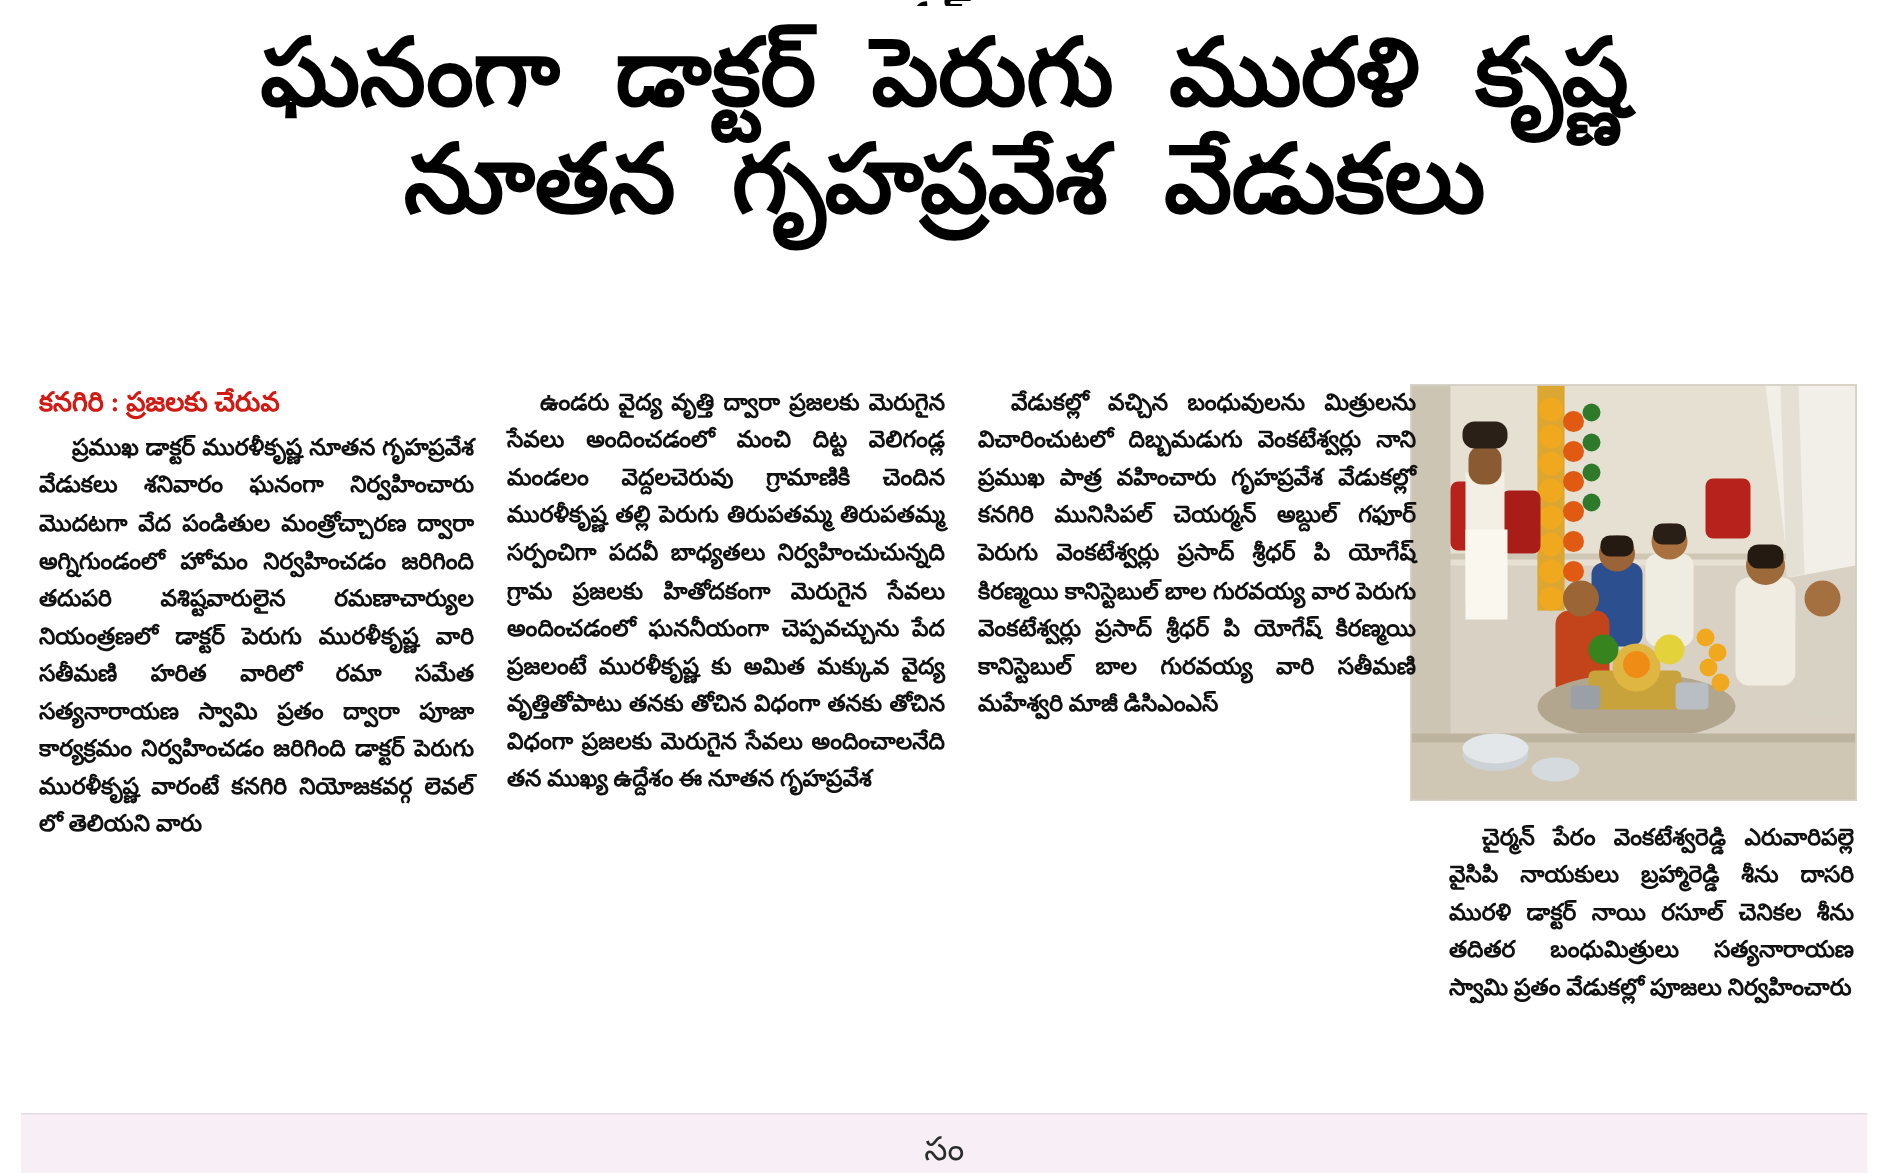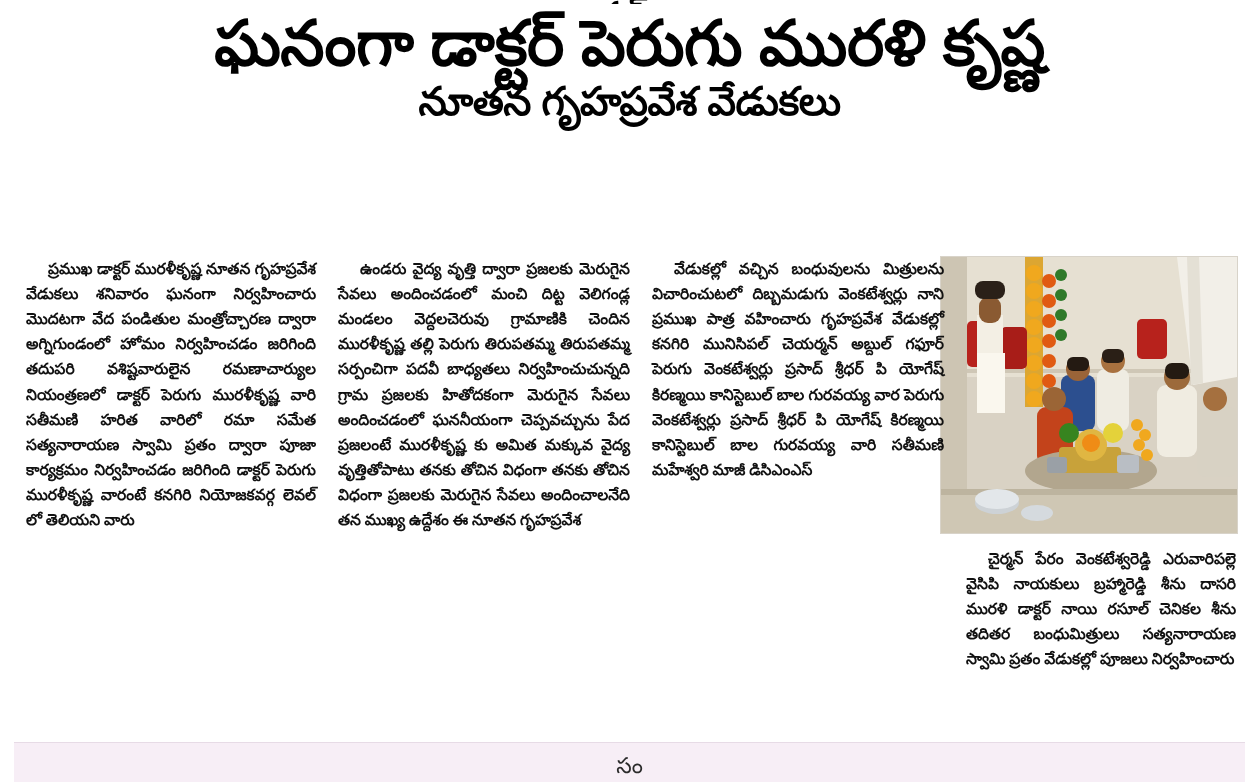--- a/index.html
+++ b/index.html
@@ -18,36 +18,36 @@
     position: relative;
     width: 1259px;
     height: 782px;
     background: #ffffff;
   }
 
   
   .headline {
     position: absolute;
     left: 0;
-    top: 8px;
+    top: 19px;
     width: 1259px;
     text-align: center;
-    font-family: Liberation Sans, sans-serif;
+    font-family: Liberation Mono, monospace;
     font-weight: bold;
     color: #000000;
   }
   .headline .line {
     display: block;
     font-size: 63px;
     line-height: 1.12;
     letter-spacing: -0.5px;
     white-space: nowrap;
   }
   .headline .line2 {
-    font-size: 40px;
+    font-size: 64px;
   }
   .clipped-top {
     position: absolute;
     left: 430px;
     top: -4px;
     width: 400px;
     height: 8px;
     overflow: hidden;
     font-family: "Liberation Serif", serif;
     font-weight: bold;
@@ -238,20 +238,21 @@
         <circle cx="196" cy="168" r="6"></circle>
           <circle cx="204" cy="178" r="6"></circle>
         <circle cx="198" cy="188" r="6"></circle>
           <circle cx="206" cy="198" r="6"></circle>
       </g>
     </svg>
   </div>
 
   <div class="body-area">
     <div class="col col1">
+      <span class="kicker">కనగిరి : ప్రజలకు చేరువ</span>
       <span class="para">ప్రముఖ డాక్టర్ మురళీకృష్ణ నూతన గృహప్రవేశ వేడుకలు శనివారం ఘనంగా నిర్వహించారు మొదటగా వేద పండితుల మంత్రోచ్చారణ ద్వారా అగ్నిగుండంలో హోమం నిర్వహించడం జరిగింది తదుపరి వశిష్టవారులైన రమణాచార్యుల నియంత్రణలో డాక్టర్ పెరుగు మురళీకృష్ణ వారి సతీమణి హరిత వారిలో రమా సమేత సత్యనారాయణ స్వామి ప్రతం ద్వారా పూజా కార్యక్రమం నిర్వహించడం జరిగింది డాక్టర్ పెరుగు మురళీకృష్ణ వారంటే కనగిరి నియోజకవర్గ లెవల్ లో తెలియని వారు</span>
     </div>
     <div class="col col2">
       <span class="para">ఉండరు వైద్య వృత్తి ద్వారా ప్రజలకు మెరుగైన సేవలు అందించడంలో మంచి దిట్ట వెలిగండ్ల మండలం వెద్దలచెరువు గ్రామాణికి చెందిన మురళీకృష్ణ తల్లి పెరుగు తిరుపతమ్మ తిరుపతమ్మ సర్పంచిగా పదవీ బాధ్యతలు నిర్వహించుచున్నది గ్రామ ప్రజలకు హితోదకంగా మెరుగైన సేవలు అందించడంలో ఘననీయంగా చెప్పవచ్చును పేద ప్రజలంటే మురళీకృష్ణ కు అమిత మక్కువ వైద్య వృత్తితోపాటు తనకు తోచిన విధంగా తనకు తోచిన విధంగా ప్రజలకు మెరుగైన సేవలు అందించాలనేది తన ముఖ్య ఉద్దేశం ఈ నూతన గృహప్రవేశ</span>
     </div>
     <div class="col col3">
       <span class="para">వేడుకల్లో వచ్చిన బంధువులను మిత్రులను విచారించుటలో దిబ్బమడుగు వెంకటేశ్వర్లు నాని ప్రముఖ పాత్ర వహించారు గృహప్రవేశ వేడుకల్లో కనగిరి మునిసిపల్ చెయర్మన్ అబ్దుల్ గఫూర్ పెరుగు వెంకటేశ్వర్లు ప్రసాద్ శ్రీధర్ పి యోగేష్ కిరణ్మయి కానిస్టెబుల్ బాల గురవయ్య వార పెరుగు వెంకటేశ్వర్లు ప్రసాద్ శ్రీధర్ పి యోగేష్ కిరణ్మయి కానిస్టెబుల్ బాల గురవయ్య వారి సతీమణి మహేశ్వరి మాజీ డిసిఎంఎస్</span>
     </div>
     <div class="col col4">
       <span class="para">చైర్మన్ పేరం వెంకటేశ్వరెడ్డి ఎరువారిపల్లె వైసిపి నాయకులు బ్రహ్మారెడ్డి శీను దాసరి మురళి డాక్టర్ నాయి రసూల్ చెనికల శీను తదితర బంధుమిత్రులు సత్యనారాయణ స్వామి ప్రతం వేడుకల్లో పూజలు నిర్వహించారు</span>

